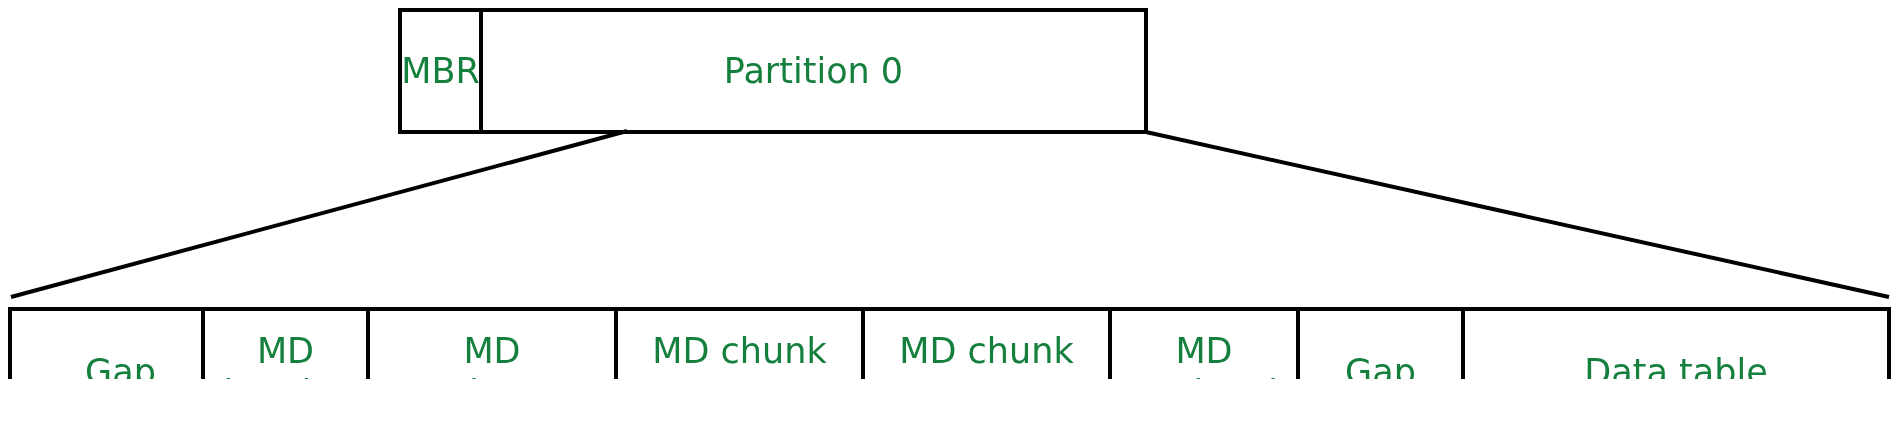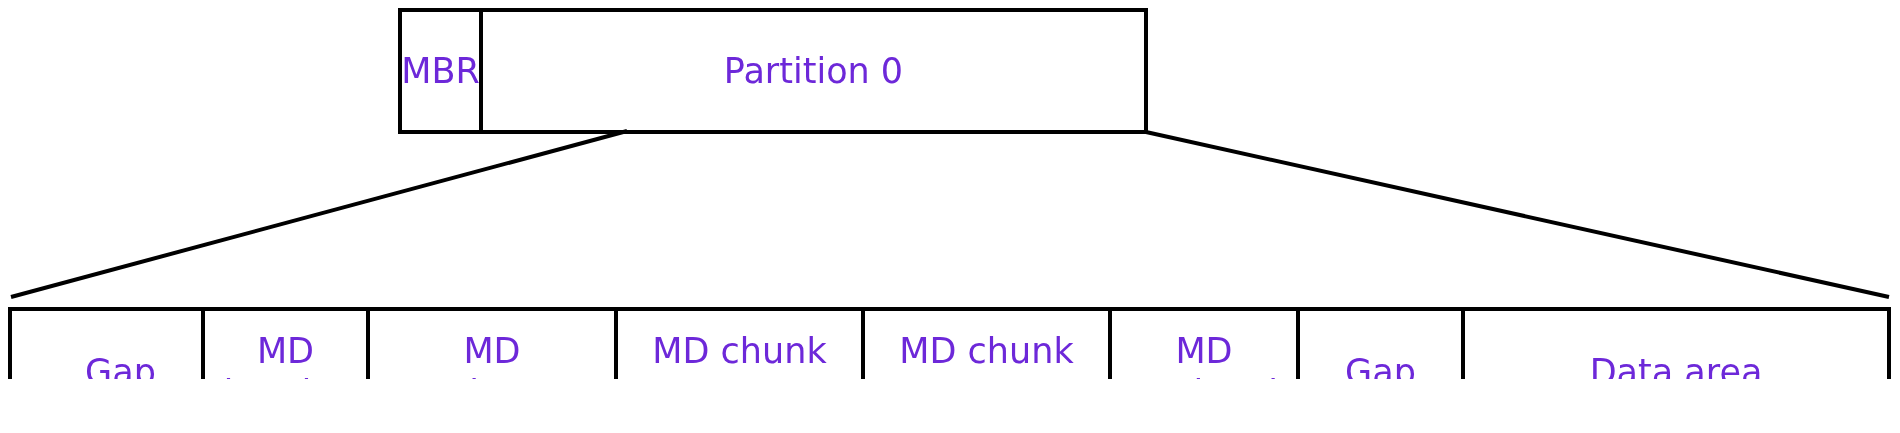--- a/index.html
+++ b/index.html
@@ -2,21 +2,21 @@
 <html><head>
 <meta charset="utf-8">
 <style>
   html, body { margin: 0; padding: 0; background: #ffffff; }
   #canvas {
     position: relative;
     width: 1900px;
     height: 379px;
     background: #ffffff;
     font-family: "DejaVu Sans", "Liberation Sans", sans-serif;
-    color: #6d28d9;
+    color: #15803d;
     overflow: hidden;
   }
   .box-row {
     position: absolute;
     display: flex;
     border: 4px solid #000000;
     box-sizing: border-box;
     background: #ffffff;
   }
   .cell {
@@ -60,16 +60,16 @@
 header</div>
     <div class="cell" style="flex:0 0 248px;">MD
 volume</div>
     <div class="cell" style="flex:0 0 247px;">MD chunk
 0</div>
     <div class="cell" style="flex:0 0 247px;">MD chunk
 N-1</div>
     <div class="cell" style="flex:0 0 188px;">MD
 Optional</div>
     <div class="cell" style="flex:0 0 165px;">Gap</div>
-    <div class="cell" style="flex:1;">Data area</div>
+    <div class="cell" style="flex:1;">Data table</div>
   </div>
 
 </div>
 
 </body></html>

